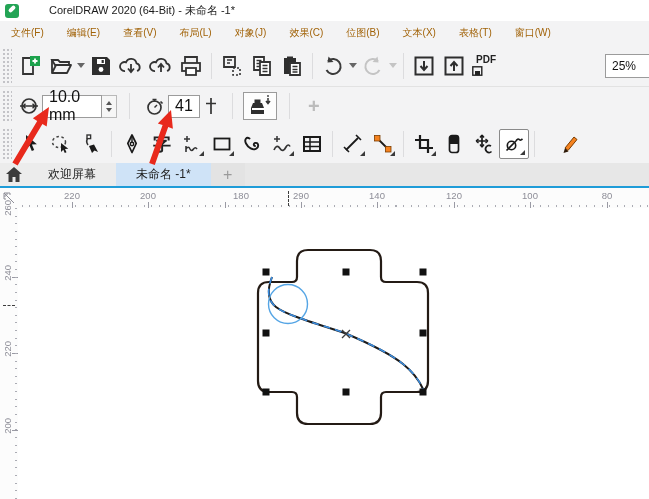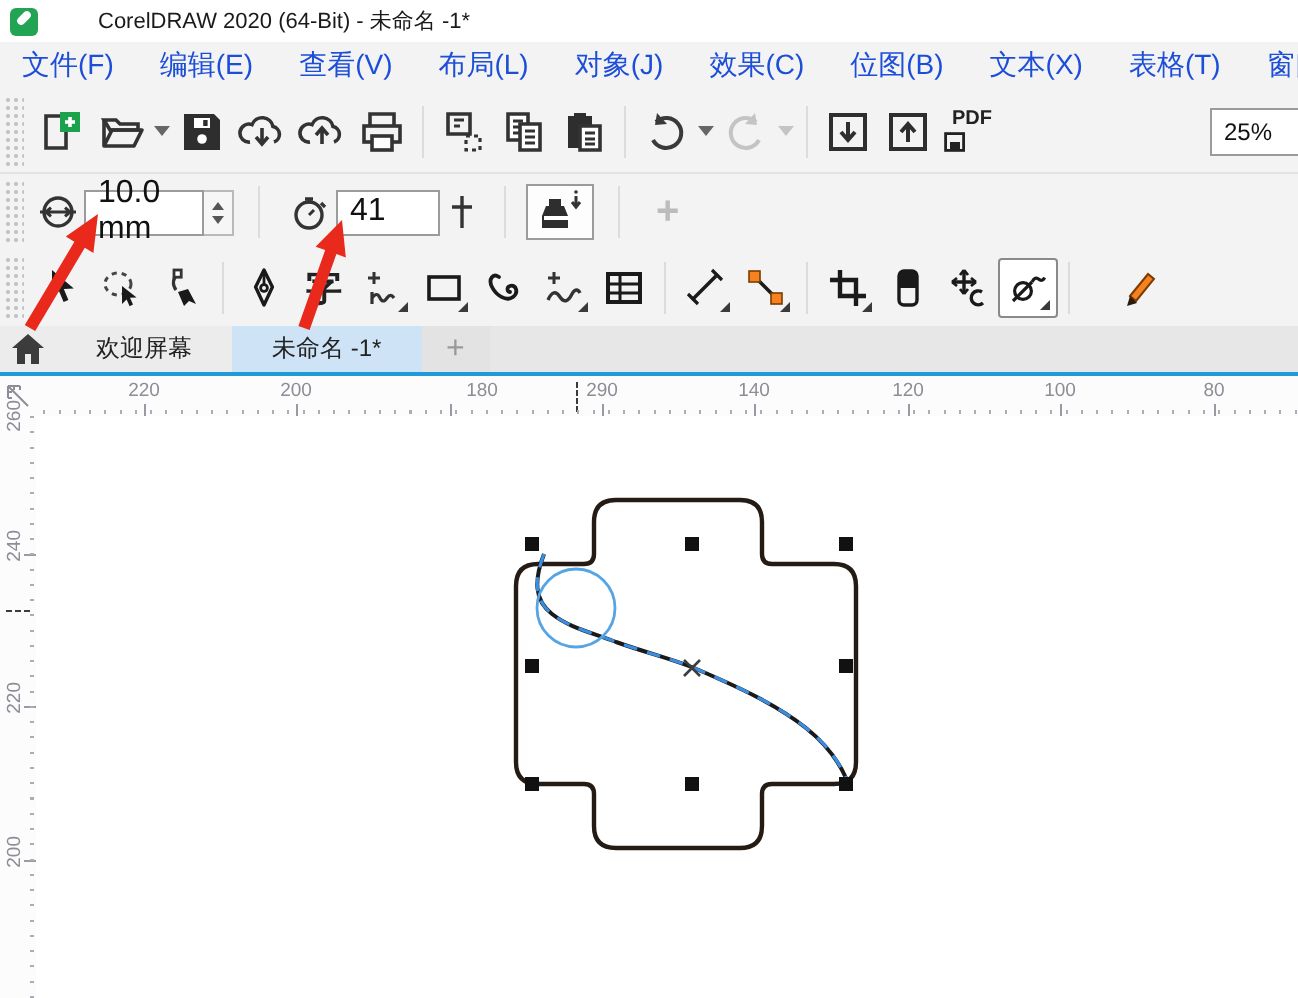--- a/index.html
+++ b/index.html
@@ -7,21 +7,21 @@
   body { font-family:"Liberation Sans","DejaVu Sans",sans-serif; background:#fff; position:relative; }
 
   
   .titlebar { height:21px; background:#ffffff; display:flex; align-items:center; padding-left:5px; }
   .logo { width:14px; height:14px; border-radius:3px; background:#23a455; position:relative; margin-right:6px; flex:none; }
   .logo::after { content:""; position:absolute; left:3px; top:3px; width:8px; height:4px; background:#fff; border-radius:2px; transform:rotate(-45deg); transform-origin:center; }
   .title-text { font-size:11px; color:#1a1a1a; white-space:nowrap;margin-left:24px; }
 
   
   .menubar { height:24px; background:#f3f3f4; display:flex; align-items:center; padding-left:4px; }
-  .menu-item { font-size:14px; color:#1d4ed8; padding:3px 7px; margin-right:9px; white-space:nowrap; cursor:default; }
+  .menu-item { font-size:10px; color:#a16207; padding:3px 7px; margin-right:9px; white-space:nowrap; cursor:default; }
 
   
   .tbar { background:#f3f3f4; display:flex; align-items:center; position:relative; }
   .row1 { height:42px; border-bottom:1px solid #e2e2e2; }
   .row2 { height:38px; }
   .row3 { height:38px; }
   .grip { width:10px; align-self:stretch; margin:3px 4px 3px 2px;
           background-image:radial-gradient(#c3c3c7 1px, transparent 1.1px); background-size:4px 4px; }
   .tbtn { width:30px; height:30px; display:flex; align-items:center; justify-content:center; flex:none; border-radius:2px; }
   .caret { width:10px; height:30px; display:flex; align-items:center; justify-content:center; flex:none; }
@@ -255,21 +255,21 @@
 
   <div class="tbtn" style="width:26px;">
     <svg width="24" height="24" viewBox="0 0 24 24">
       <circle cx="11.5" cy="13.5" r="6.5" fill="none" stroke="#333" stroke-width="1.7"></circle>
       <path d="M9.5,5.5 h4 M11.5,5.5 v2.2" stroke="#333" stroke-width="1.7"></path>
       <path d="M17.5,7.5 l2,2" stroke="#333" stroke-width="1.7"></path>
       <path d="M11.5,13.5 l2.5,-2.5" stroke="#333" stroke-width="1.5"></path>
     </svg>
   </div>
 
-  <div class="input-box" style="width:52px;">
+  <div class="input-box" style="width:32px;">
     <span>41</span>
   </div>
 
   <div class="tbtn" style="width:22px;">
     <svg width="18" height="24" viewBox="0 0 18 24">
       <path d="M9,4 v16 M4,9.5 h10" stroke="#333" stroke-width="1.7"></path>
     </svg>
   </div>
 
   <div class="sep" style="margin:0 10px;"></div>

